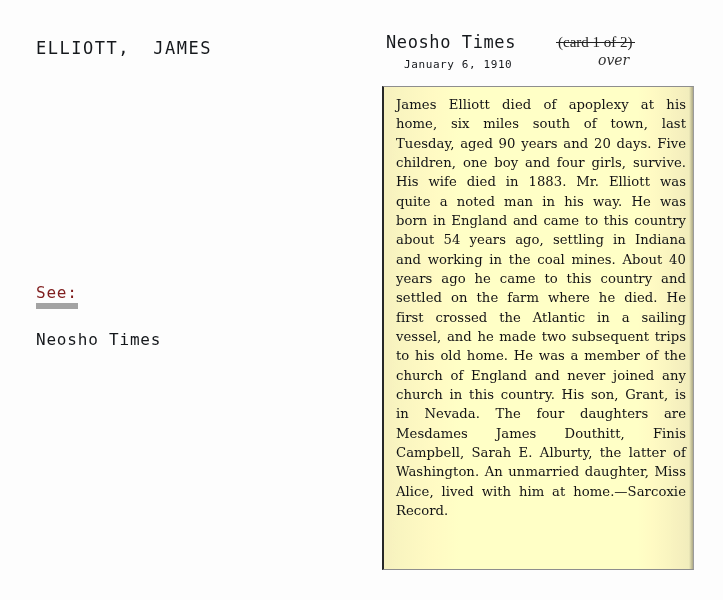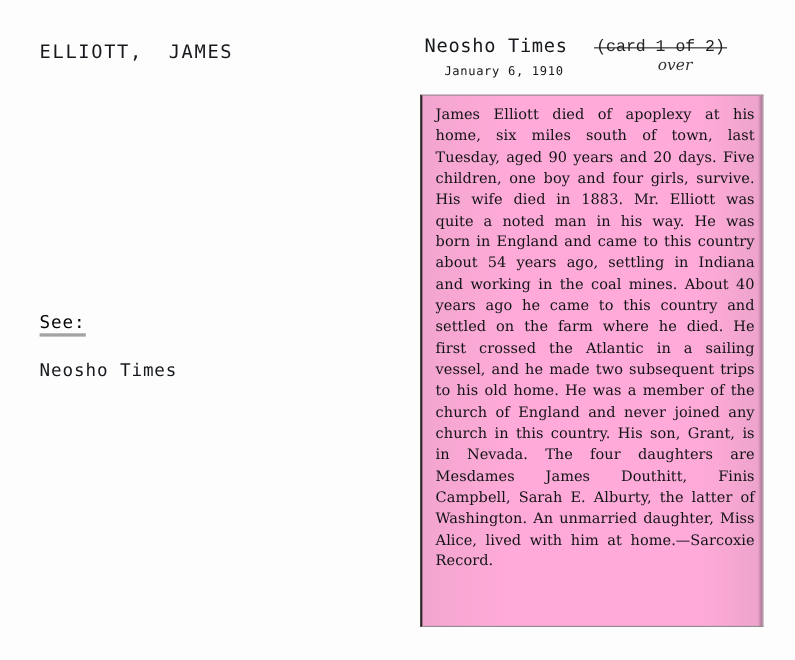--- a/index.html
+++ b/index.html
@@ -39,23 +39,23 @@
   .see-block {
     position: absolute;
     left: 36px;
     top: 283px;
     width: 300px;
   }
   .see-label {
     font-family: "DejaVu Sans Mono", monospace;
     font-size: 16px;
     letter-spacing: 0.8px;
-    color: #000000;
+    color: #7f1d1d;
     display: inline-block;
-    border-bottom: 3px solid #a3a3a3;
+    border-bottom: 6px solid #a3a3a3;
     padding-bottom: 1px;
   }
   .see-ref {
     margin-top: 19px;
     font-family: "DejaVu Sans Mono", monospace;
     font-size: 16px;
     letter-spacing: 0.8px;
     line-height: 1.5;
     color: #15181c;
   }
@@ -78,23 +78,23 @@
     margin-top: 6px;
     margin-left: 18px;
     font-family: "DejaVu Sans Mono", monospace;
     font-size: 11px;
     letter-spacing: 0.6px;
     color: #15181c;
   }
   
   .annot-card {
     position: absolute;
-    left: 542px;
+    left: 558px;
     top: 34px;
-    font-family: Liberation Mono, monospace;
+    font-family: Liberation Serif, serif;
     font-size: 15px;
     color: #222;
     white-space: nowrap;
   }
   .annot-card .strike {
     position: relative;
   }
   .annot-card .strike::after {
     content: "";
     position: absolute;
@@ -115,21 +115,21 @@
     white-space: nowrap;
   }
 
   
   .clipping {
     position: absolute;
     left: 382px;
     top: 86px;
     width: 312px;
     height: 484px;
-    background: #f9a8d4;
+    background: #fef9c3;
     border-left: 2px solid #2b2b2b;
     border-top: 1px solid #8d8d8d;
     border-right: 1px solid #9a9a9a;
     border-bottom: 1px solid #8d8d8d;
     box-sizing: border-box;
     overflow: hidden;
     filter: contrast(1.05);
   }
   .clipping::before {
     

